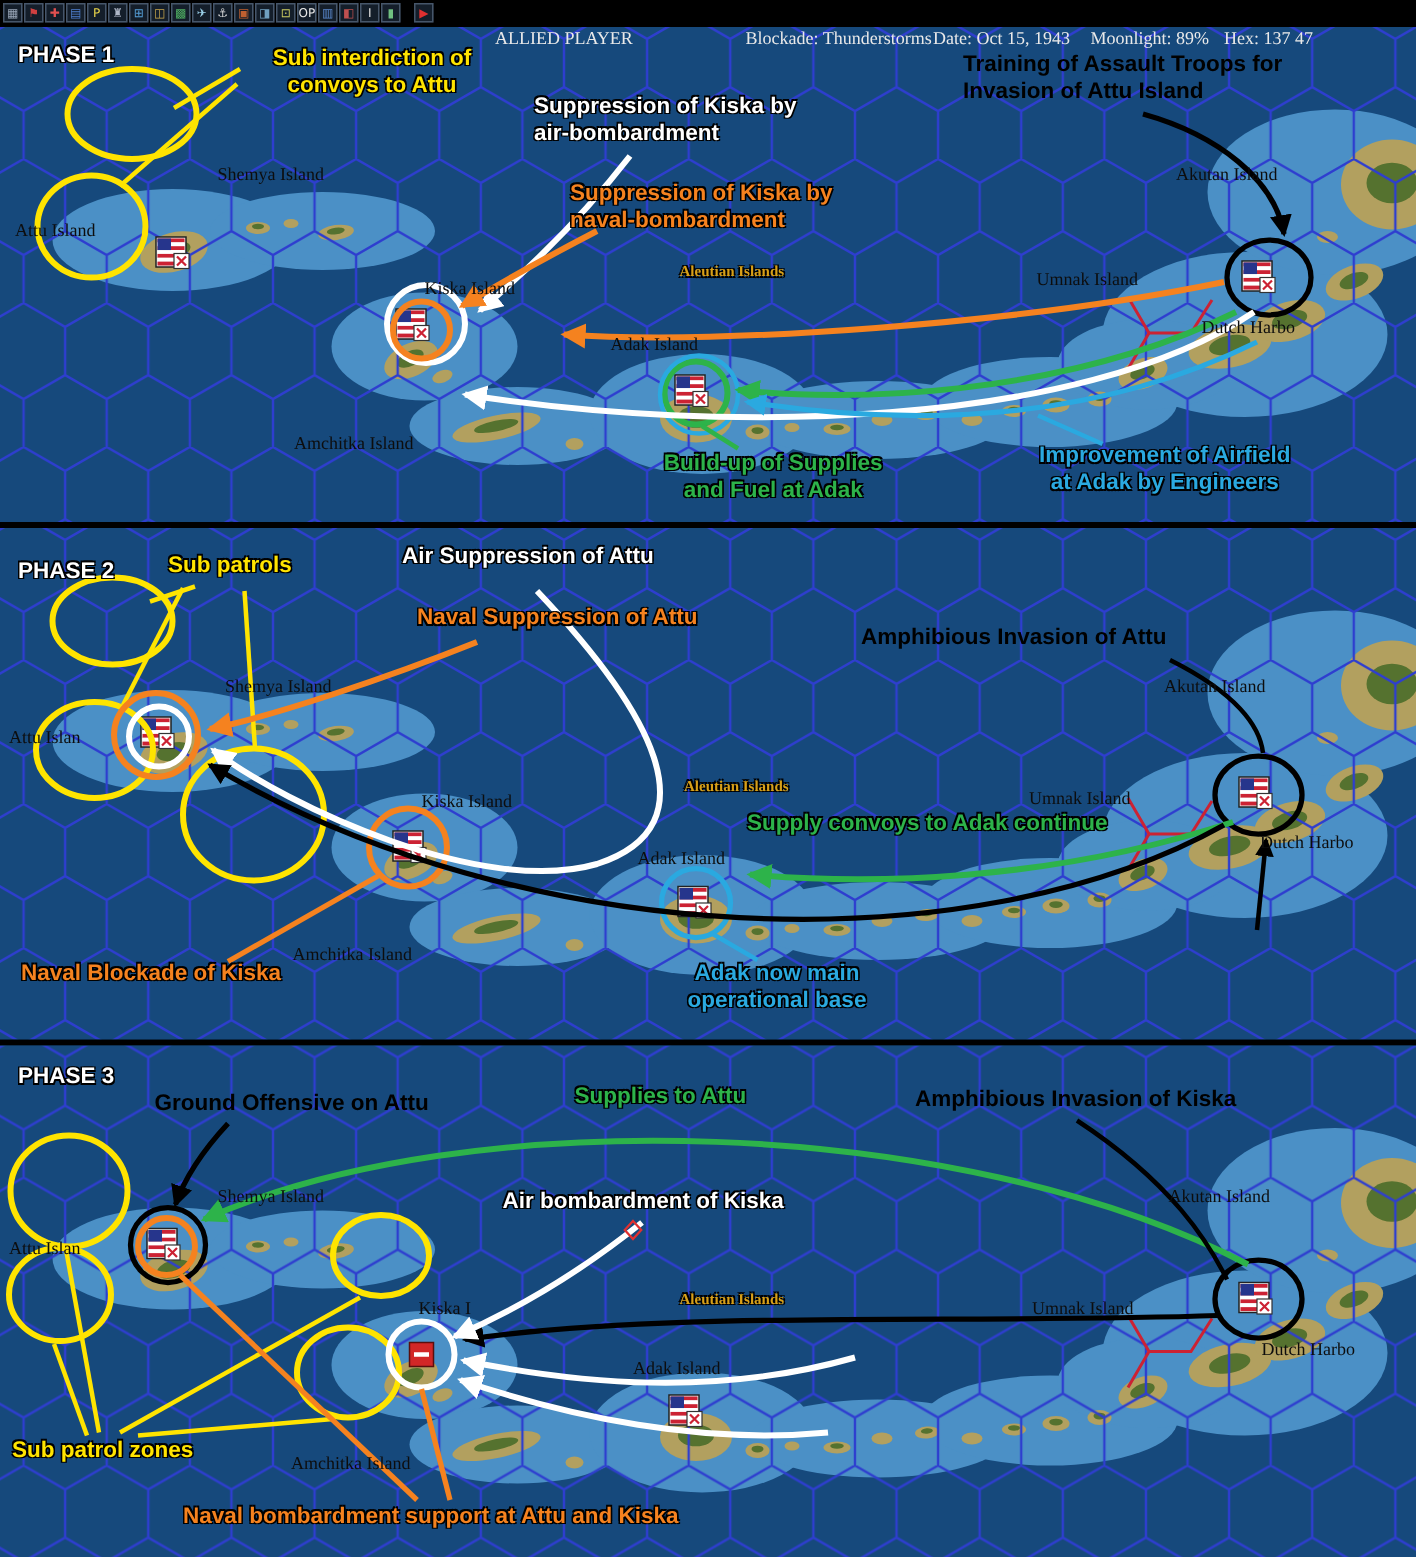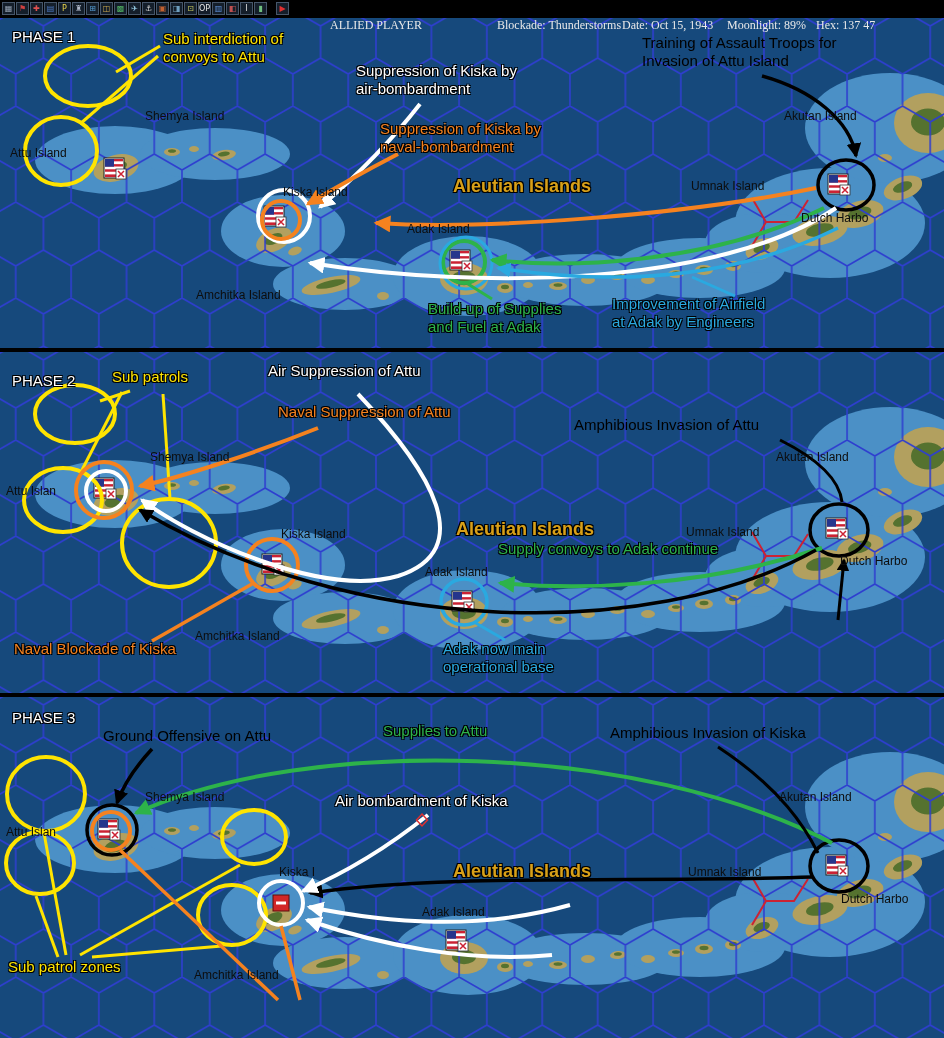--- a/index.html
+++ b/index.html
@@ -13,30 +13,30 @@
          text-align:center;color:#ccc;overflow:hidden;cursor:pointer;font-family:"DejaVu Sans",sans-serif}
   .tb-text{position:absolute;top:18px;white-space:nowrap;color:#e9e9e9;font-size:12px;
            font-family:"Liberation Serif",serif}
 
   
   .panel{position:absolute;left:0;width:944px;overflow:hidden;background:#16497c}
   #p1,#p2{border-bottom:4px solid #000}
   .panel svg{position:absolute;left:0;top:0;display:block}
 
   
-  .anno{position:absolute;font-weight:normal;font-size:15px;line-height:1.22;white-space:pre-line;z-index:2}
-  .ctr{}
+  .anno{position:absolute;font-weight:bold;font-size:15px;line-height:1.22;white-space:pre-line;z-index:2}
+  .ctr{text-align:center}
   .ol{text-shadow:-1px -1px 0 #000,1px -1px 0 #000,-1px 1px 0 #000,1px 1px 0 #000}
   .c-yellow{color:var(--yellow)} .c-white{color:#ffffff} .c-orange{color:var(--orange)}
   .c-green{color:var(--green)} .c-cyan{color:var(--cyan)} .c-black{color:#000000}
 
   
-  .maplabel{position:absolute;font-family:Liberation Sans, sans-serif;font-size:12px;color:#0d0d0d;
+  .maplabel{position:absolute;font-family:Liberation Serif, serif;font-size:12px;color:#0d0d0d;
             z-index:1;white-space:nowrap}
-  .gold{font-size:18px;font-weight:bold;color:var(--gold);
+  .gold{font-size:10px;font-weight:bold;color:var(--gold);
         text-shadow:-1px -1px 0 #000,1px -1px 0 #000,-1px 1px 0 #000,1px 1px 0 #000}
 </style>
 </head>
 <body>
 
 <div id="titlebar">
   <div class="icons">
     <span class="ticon" style="color: rgb(154, 167, 184);">▦</span>
     <span class="ticon" style="color: rgb(208, 64, 64);">⚑</span>
     <span class="ticon" style="color: rgb(224, 80, 80);">✚</span>
@@ -217,21 +217,21 @@
   <div class="anno c-yellow ol ctr" style="left:163px;top:12px;width:170px">Sub interdiction of
 convoys to Attu</div>
   <div class="anno c-white ol" style="left:356px;top:44px">Suppression of Kiska by
 air-bombardment</div>
   <div class="anno c-orange ol" style="left:380px;top:102px">Suppression of Kiska by
 naval-bombardment</div>
   <div class="anno c-black" style="left:642px;top:16px">Training of Assault Troops for
 Invasion of Attu Island</div>
   <div class="anno c-green ol ctr" style="left:428px;top:282px;width:175px">Build-up of Supplies
 and Fuel at Adak</div>
-  <div class="anno c-cyan ol ctr" style="left:612px;top:277px;width:225px">Improvement of Airfield
+  <div class="anno c-cyan ol ctr" style="left:664px;top:277px;width:225px">Improvement of Airfield
 at Adak  by Engineers</div>
 
   <div class="maplabel" style="left:145px;top:91px">Shemya Island</div>
   <div class="maplabel" style="left:10px;top:128px">Attu Island</div>
   <div class="maplabel" style="left:283px;top:167px">Kiska Island</div>
   <div class="maplabel gold" style="left:453px;top:158px">Aleutian Islands</div>
   <div class="maplabel" style="left:407px;top:204px">Adak Island</div>
   <div class="maplabel" style="left:691px;top:161px">Umnak Island</div>
   <div class="maplabel" style="left:801px;top:193px">Dutch Harbo</div>
   <div class="maplabel" style="left:784px;top:91px">Akutan Island</div>
@@ -541,20 +541,21 @@
       <line x1="278" y1="303" x2="120" y2="153" stroke="#f5821f" stroke-width="3.5"></line>
       <line x1="300" y1="303" x2="281" y2="229" stroke="#f5821f" stroke-width="3.5"></line>
       <path d="M 422,117 L 427.5,123 L 422,129 L 416.5,123 Z" fill="none" stroke="#e03030" stroke-width="1.5"></path>
     </svg>
   <div class="anno c-white ol" style="left:12px;top:12px">PHASE 3</div>
   <div class="anno c-black" style="left:103px;top:30px">Ground Offensive on Attu</div>
   <div class="anno c-green ol" style="left:383px;top:25px">Supplies to Attu</div>
   <div class="anno c-black" style="left:610px;top:27px">Amphibious Invasion of Kiska</div>
   <div class="anno c-white ol" style="left:335px;top:95px">Air bombardment of Kiska</div>
   <div class="anno c-yellow ol" style="left:8px;top:261px">Sub patrol zones</div>
+  <div class="anno c-orange ol" style="left:122px;top:305px">Naval bombardment support at Attu and Kiska</div>
 
   <div class="maplabel" style="left:145px;top:93px">Shemya Island</div>
   <div class="maplabel" style="left:6px;top:128px">Attu Islan</div>
   <div class="maplabel" style="left:279px;top:168px">Kiska I</div>
   <div class="maplabel gold" style="left:453px;top:164px">Aleutian Islands</div>
   <div class="maplabel" style="left:422px;top:208px">Adak Island</div>
   <div class="maplabel" style="left:688px;top:168px">Umnak Island</div>
   <div class="maplabel" style="left:841px;top:195px">Dutch Harbo</div>
   <div class="maplabel" style="left:779px;top:93px">Akutan Island</div>
   <div class="maplabel" style="left:194px;top:271px">Amchitka Island</div>

